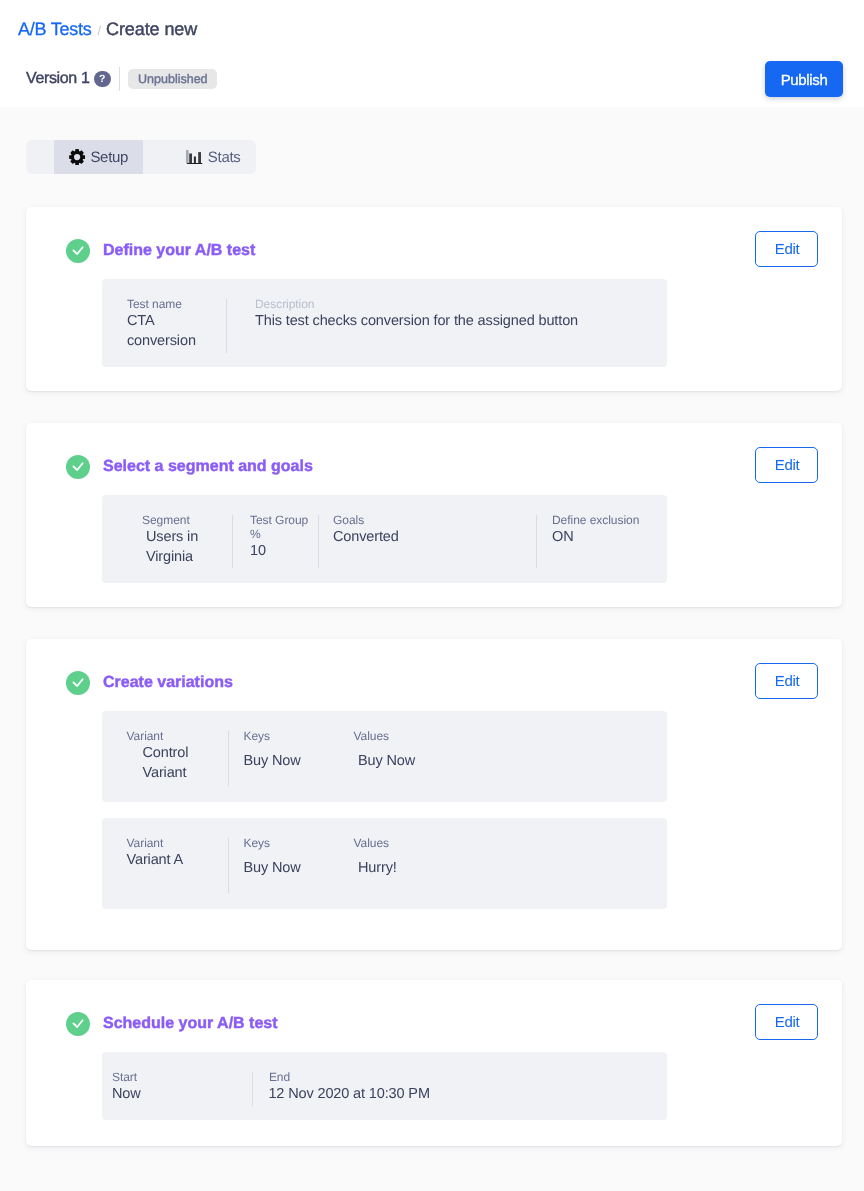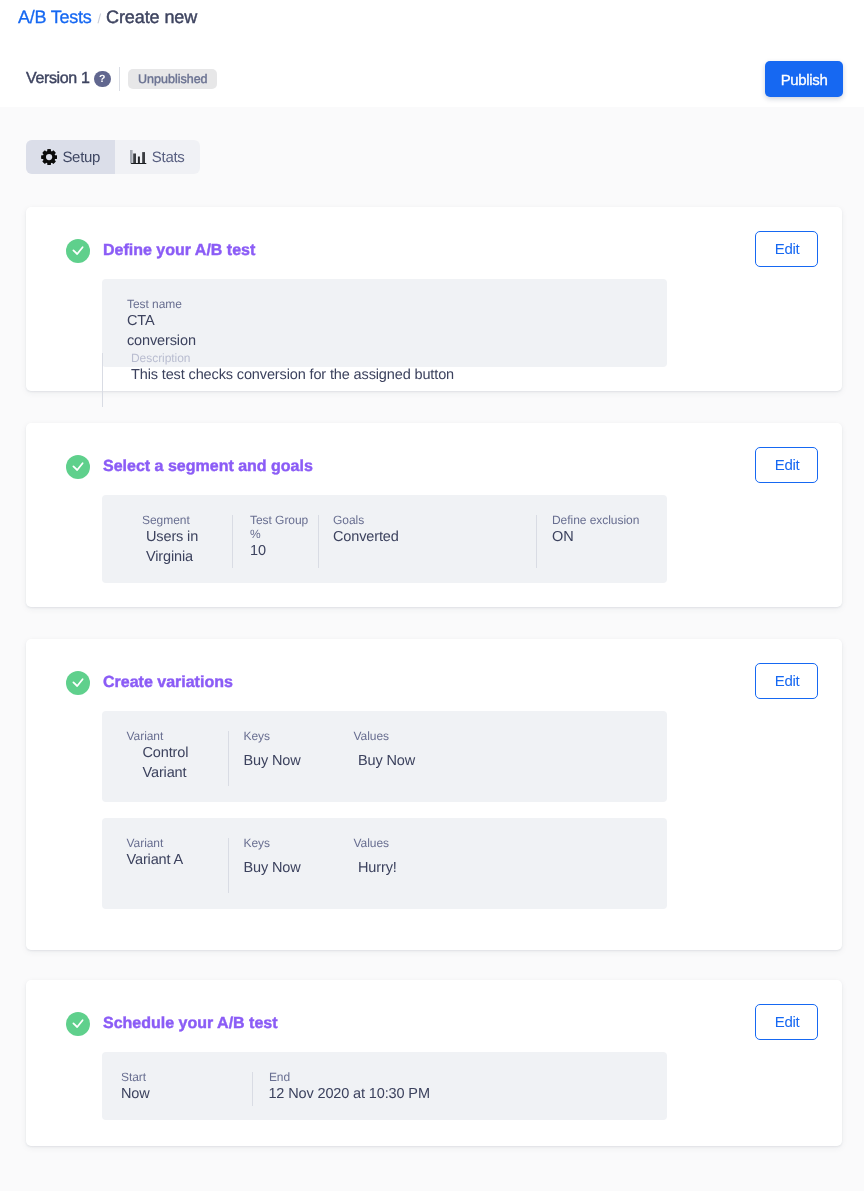--- a/index.html
+++ b/index.html
@@ -9,36 +9,36 @@
     background:#fafafb;
     color:#3f4763;
     overflow:hidden;
     -webkit-font-smoothing: antialiased;
     text-rendering: geometricPrecision;
   }
   
   .topbar { background:#ffffff; height:107px; position:relative; }
   .med { -webkit-text-stroke:0.3px currentColor; }
   .med2 { -webkit-text-stroke:0.42px currentColor; }
-  .breadcrumb { position:absolute; left:18px; top:7px; font-size:18px; font-weight:400; display:flex; align-items:baseline; }
+  .breadcrumb { position:absolute; left:18px; top:19px; font-size:18px; font-weight:400; display:flex; align-items:baseline; }
   .bc-link { color:#1668f2; letter-spacing:-0.25px; }
   .bc-sep  { color:#c8ccd8; font-weight:400; font-size:13px; margin:0 5px 0 6px; -webkit-text-stroke:0; }
   .bc-cur  { color:#3e4460; letter-spacing:-0.1px; }
   .verrow  { position:absolute; left:26px; top:67px; display:flex; align-items:center; height:24px;}
   .verlabel{ font-size:16px; font-weight:400; color:#3e4460; letter-spacing:-0.35px;}
   .helpicon{ width:16.5px; height:16.5px; border-radius:50%; background:#61678f; color:#fff; font-size:10.5px; font-weight:700;
              display:flex; align-items:center; justify-content:center; margin-left:4.5px; line-height:1; -webkit-text-stroke:0; flex:0 0 auto;}
   .vdivider{ width:1px; height:24px; background:#dadde4; margin:0 8.5px 0 8.2px; }
   .badge   { background:#e7e7e8; color:#6b7392; font-size:12.5px; font-weight:400; height:20px; padding:0 9.8px;
              border-radius:5px; display:flex; align-items:center; letter-spacing:0;text-align:right;}
   .publish { position:absolute; left:765px; top:61px; width:78px; height:36px; background:#1668f2; color:#fff; border:none; border-radius:5px;
              font-size:15px; font-family:inherit; box-shadow:0 2px 5px rgba(30,50,90,.22); cursor:pointer; letter-spacing:-0.35px; font-weight:400;}
   
   .tabs { position:absolute; left:26px; top:140px; display:flex; background:#f0f1f5; border-radius:6px; overflow:hidden; height:34px;}
-  .tab  { display:flex; align-items:center; gap:5.2px; padding:8px 15.0px; font-size:15px; color:#585f80; cursor:pointer; letter-spacing:-.28px;}
+  .tab  { display:flex; align-items:center; gap:5.2px; padding:8px 15.0px; font-size:15px; color:#585f80; cursor:pointer; letter-spacing:-.28px;margin-left:28px;}
   .tab.active { background:#dbdee9; color:#3f4763; }
   .ticon { display:flex; align-items:center; }
   
   .cards { position:absolute; left:26px; top:207px; width:816px; }
   .card  { background:#fff; border-radius:5px; margin-bottom:32px;
            box-shadow:0 1px 2px rgba(40,50,80,.09), 0 2px 7px rgba(40,50,80,.055); }
   .card-head { display:flex; align-items:center; padding:32px 24px 0 40px; height:56px; }
   .tick { width:24px; height:24px; border-radius:50%; background:#5fd08c; display:flex; align-items:center; justify-content:center; flex:0 0 auto;}
   .card-title { font-size:16px; font-weight:700; color:#8b5cf6; margin-left:13px; letter-spacing:0;}
   .edit-btn { margin-left:auto; width:63px; height:36px; border:1.1px solid #1668f2; color:#1668f2; background:#fff;
@@ -101,21 +101,21 @@
       <div class="card-head">
         <span class="tick">
           <svg width="24" height="24" viewBox="0 0 24 24">
             <path d="M7.4 11.4 L11.2 15 L16.6 8.2" stroke="#fff" stroke-width="1.75" fill="none" stroke-linecap="round" stroke-linejoin="round"></path>
           </svg>
         </span>
         <span class="card-title med2">Define your A/B test</span>
         <button class="edit-btn">Edit</button>
       </div>
       <div class="card-body" style="padding-bottom:24px">
-        <div class="row" style="height:88px;flex-direction:column;--divh:54px;">
+        <div class="row" style="height:88px;--divh:54px;">
           <div class="field" style="width:124px;padding-left:25px">
             <div class="flabel">Test name</div>
             <div class="fvalue" style="margin-left:0px;margin-top:0px">CTA conversion</div>
           </div>
           <div class="field sep" style="width:441px;padding-left:29px">
             <div class="flabel dim">Description</div>
             <div class="fvalue" style="margin-left:0px;margin-top:0px">This test checks conversion for the assigned button</div>
           </div>
         </div>
       </div>
@@ -197,21 +197,21 @@
         <span class="tick">
           <svg width="24" height="24" viewBox="0 0 24 24">
             <path d="M7.4 11.4 L11.2 15 L16.6 8.2" stroke="#fff" stroke-width="1.75" fill="none" stroke-linecap="round" stroke-linejoin="round"></path>
           </svg>
         </span>
         <span class="card-title med2">Schedule your A/B test</span>
         <button class="edit-btn">Edit</button>
       </div>
       <div class="card-body" style="padding-bottom:26px">
         <div class="row" style="height:68px;--divh:34px;">
-          <div class="field" style="width:150px;padding-left:19px">
+          <div class="field" style="width:150px;padding-left:10px">
             <div class="flabel">Start</div>
             <div class="fvalue" style="margin-left:0px;margin-top:0px">Now</div>
           </div>
           <div class="field sep" style="width:300px;padding-left:16.9px">
             <div class="flabel">End</div>
             <div class="fvalue" style="margin-left:-0.5px;margin-top:0px">12 Nov 2020 at 10:30 PM</div>
           </div>
         </div>
       </div>
     </div>

